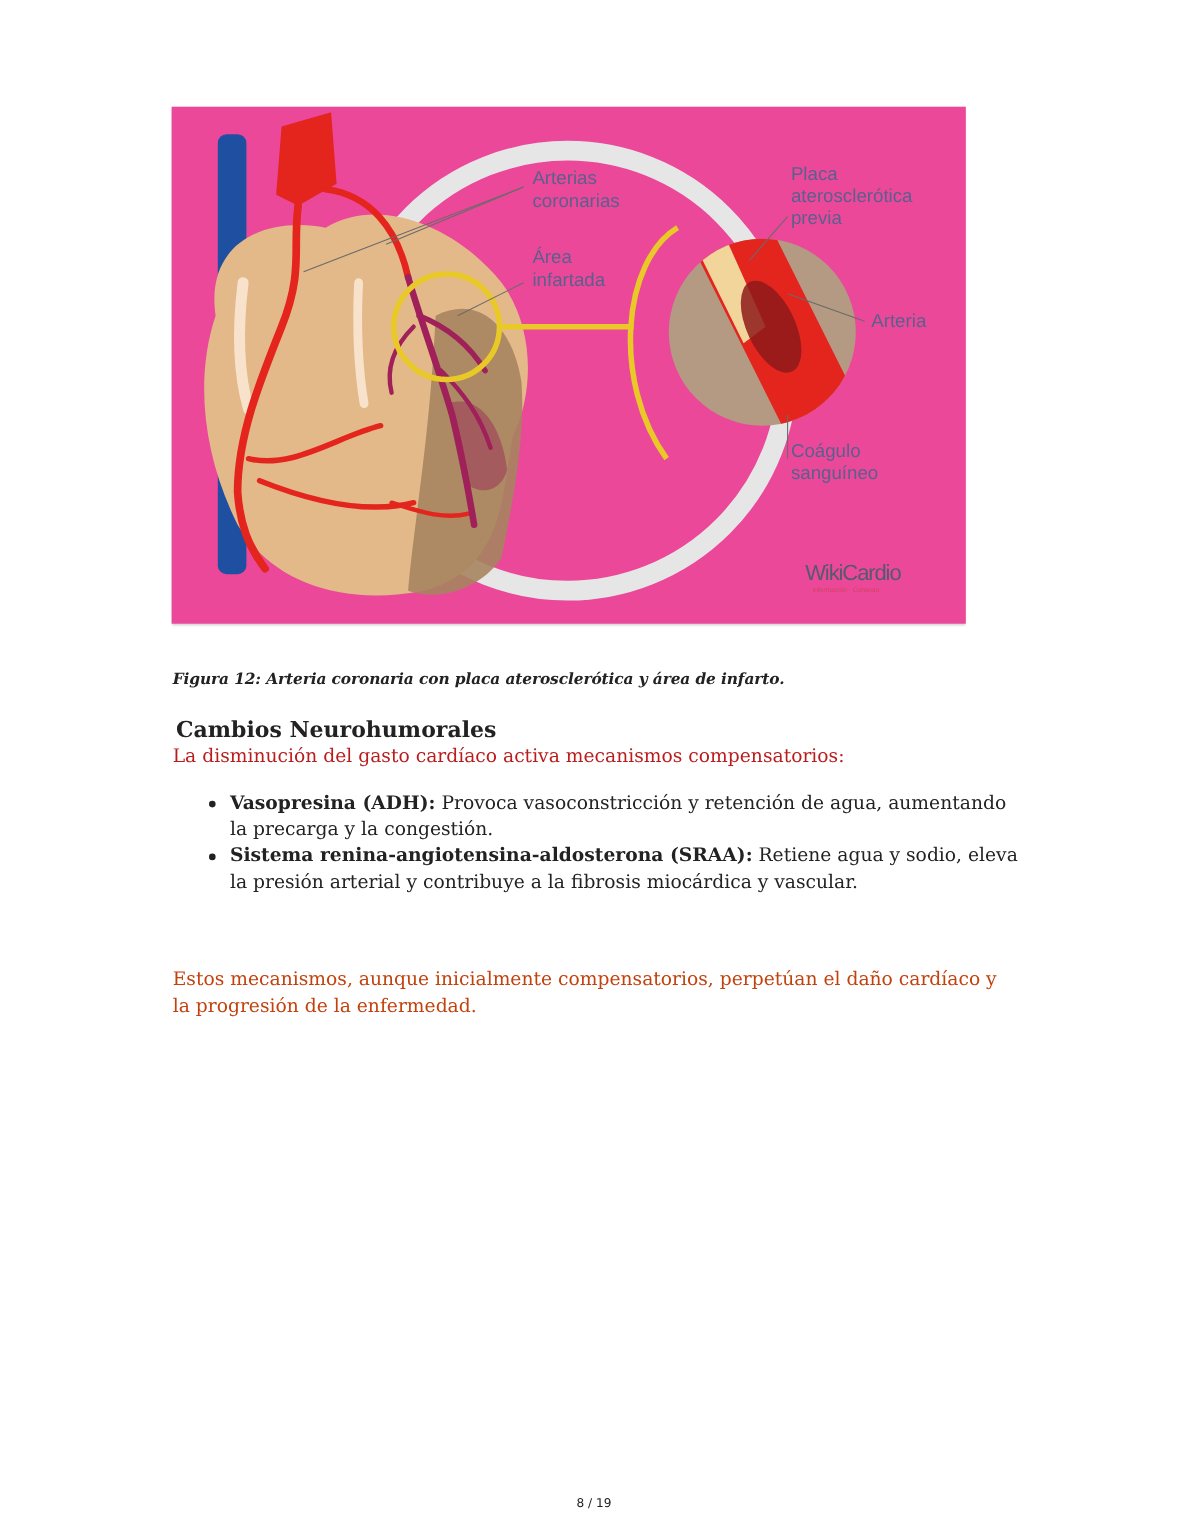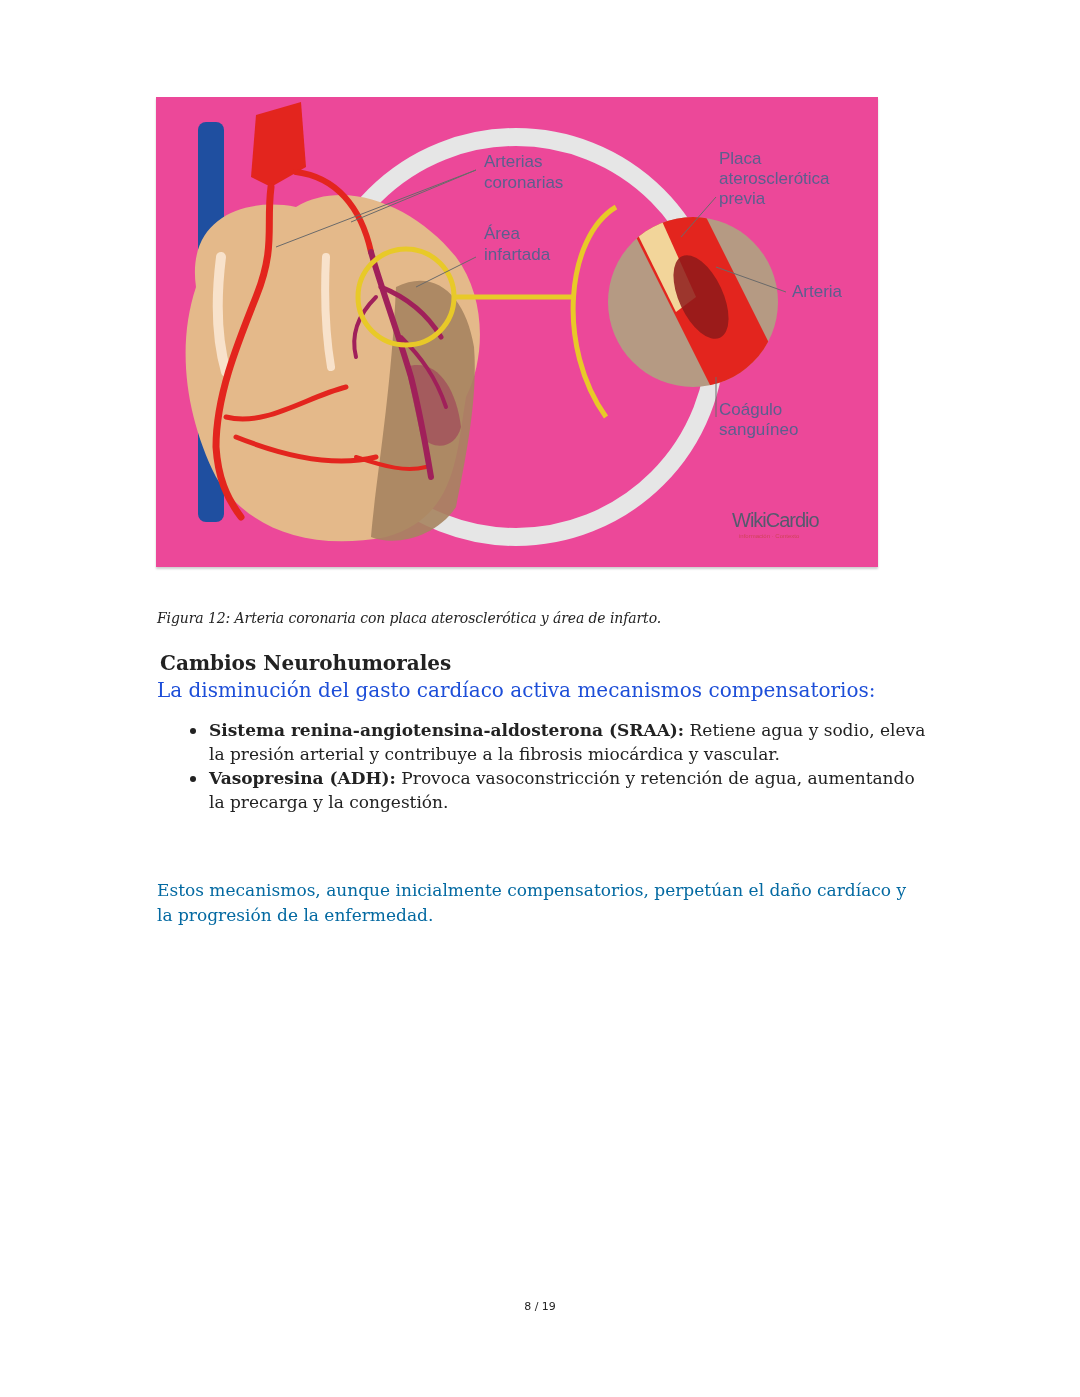--- a/index.html
+++ b/index.html
@@ -3,29 +3,29 @@
 <meta charset="utf-8">
 <style>
   html, body { margin: 0; padding: 0; background: #ffffff; }
   body { width: 1080px; height: 1397px; position: relative; overflow: hidden;
          font-family: "DejaVu Serif", serif; color: #1e1e1e; }
   .figure { position: absolute; left: 156px; top: 97px; width: 722px; height: 470px;
             background: #ec4899; box-shadow: 0 2px 2px #cfcfcf; overflow: hidden; }
   .figure svg { display: block; }
   .fig-label { font-family: "Liberation Sans", sans-serif; font-size: 17px; fill: #5b5f8e; }
   .caption { position: absolute; left: 157px; top: 610px; font-size: 14px; font-style: italic;
-             color: #222; letter-spacing: -0.1px; }
+             color: #222; letter-spacing: -0.1px; font-weight: bold; }
   .heading { position: absolute; left: 160px; top: 651px; font-size: 20px; font-weight: bold; color: #222; }
-  .intro { position: absolute; left: 157px; top: 678px; font-size: 20px; color: #1d4ed8; }
+  .intro { position: absolute; left: 157px; top: 678px; font-size: 17px; color: #b91c1c; }
   .list { position: absolute; left: 157px; top: 718px; width: 770px; margin: 0; padding: 0; list-style: none; }
   .list li { position: relative; padding-left: 52px; font-size: 17px; line-height: 24px; color: #222; }
   .list li .bullet { position: absolute; left: 33px; top: 10px; width: 6px; height: 6px; border-radius: 50%; background: #222; }
   .list li b { font-weight: bold; }
-  .closing { position: absolute; left: 157px; top: 878px; width: 770px; font-size: 17px; line-height: 25px; color: #0369a1; }
-  .page-num { position: absolute; left: 0; width: 1080px; top: 1300px; text-align: center;
+  .closing { position: absolute; left: 157px; top: 878px; width: 770px; font-size: 17px; line-height: 25px; color: #c2410c; }
+  .page-num { position: absolute; left: 0; width: 1080px; top: 1360px; text-align: center;
               font-family: "DejaVu Sans", sans-serif; font-size: 11px; color: #222; }
 </style>
 </head>
 <body>
 
 <div class="figure">
   <svg width="722" height="470" viewBox="0 0 722 470" xmlns="http://www.w3.org/2000/svg">
 
     <circle cx="360" cy="240" r="200" fill="none" stroke="#e6e6e6" stroke-width="18"></circle>
 
@@ -99,23 +99,23 @@
 </div>
 
 <div class="caption">Figura 12: Arteria coronaria con placa aterosclerótica y área de infarto.</div>
 
 <div class="heading">Cambios Neurohumorales</div>
 <div class="intro">La disminución del gasto cardíaco activa mecanismos compensatorios:</div>
 
 <ul class="list">
   <li>
     <span class="bullet"></span>
-    <b>Sistema renina-angiotensina-aldosterona (SRAA):</b><span> Retiene agua y sodio, eleva la presión arterial y contribuye a la fibrosis miocárdica y vascular.</span>
+    <b>Vasopresina (ADH):</b><span> Provoca vasoconstricción y retención de agua, aumentando la precarga y la congestión.</span>
   </li>
   <li>
     <span class="bullet"></span>
-    <b>Vasopresina (ADH):</b><span> Provoca vasoconstricción y retención de agua, aumentando la precarga y la congestión.</span>
+    <b>Sistema renina-angiotensina-aldosterona (SRAA):</b><span> Retiene agua y sodio, eleva la presión arterial y contribuye a la fibrosis miocárdica y vascular.</span>
   </li>
 </ul>
 
 <div class="closing">Estos mecanismos, aunque inicialmente compensatorios, perpetúan el daño cardíaco y la progresión de la enfermedad.</div>
 
 <div class="page-num">8 / 19</div>
 
 </body></html>

